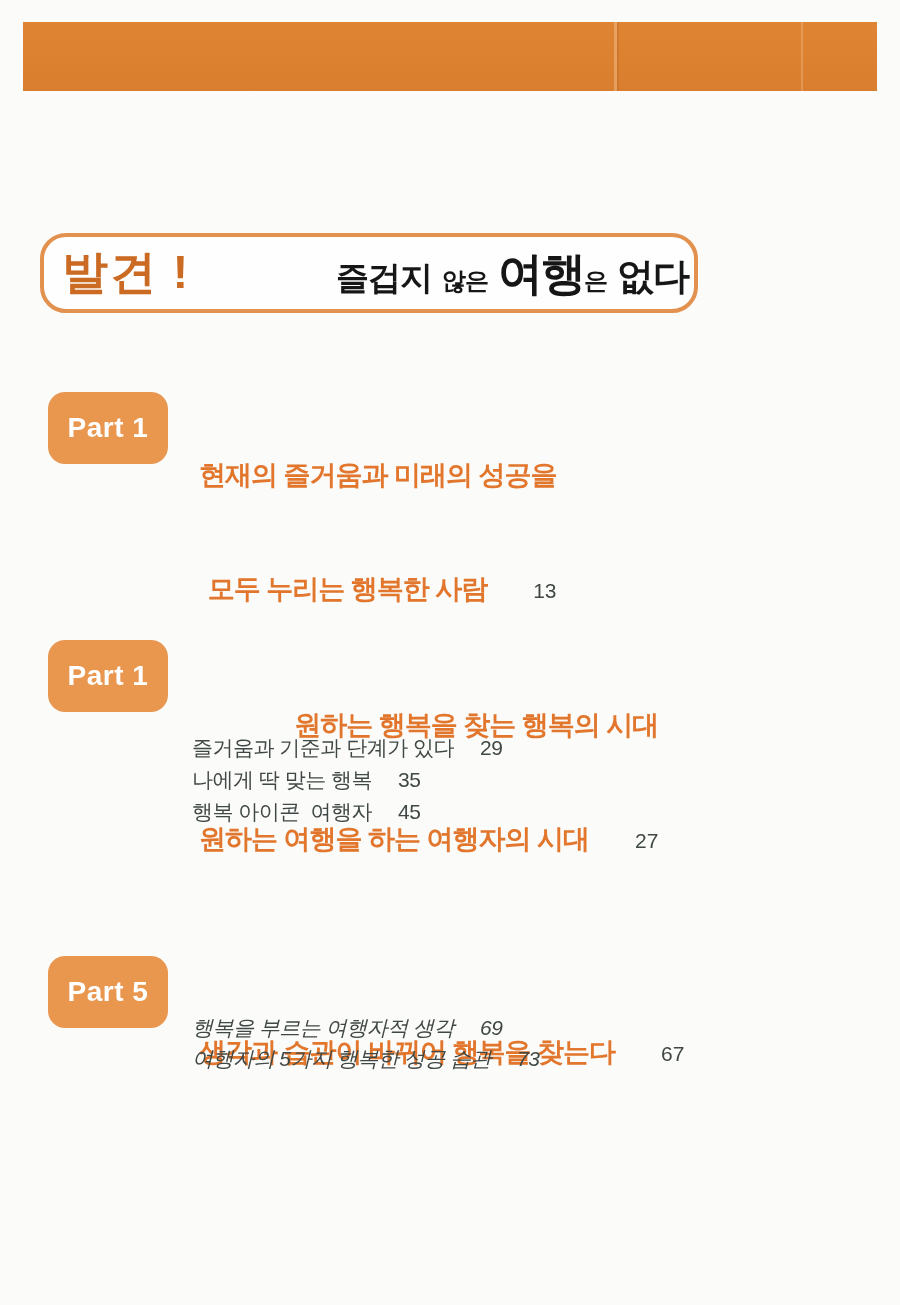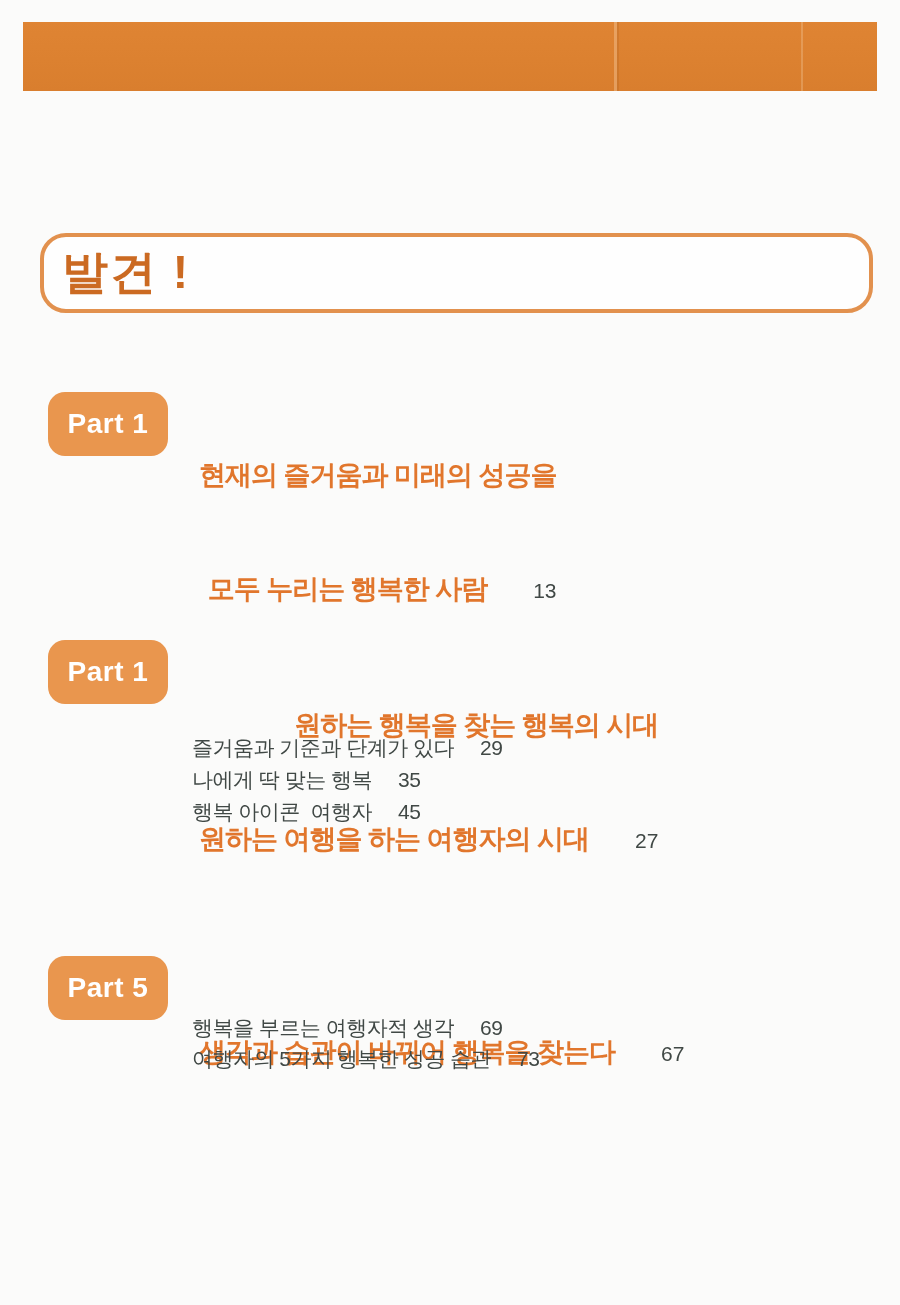--- a/index.html
+++ b/index.html
@@ -18,21 +18,21 @@
   .banner{
     position:absolute;left:23px;top:22px;width:854px;height:69px;
     background:linear-gradient(180deg,#df8433 0%,#dc8130 55%,#d97e2e 100%);
   }
   .banner-seam{position:absolute;top:0;height:100%;}
   .seam-1{left:591px;width:3px;background:rgba(255,233,204,0.30);box-shadow:2px 0 0 rgba(150,85,25,0.18);}
   .seam-2{left:778px;width:2px;background:rgba(255,240,220,0.22);}
 
   
   .header-box{
-    position:absolute;left:40px;top:233px;width:833px;height:80px;
+    position:absolute;left:40px;top:233px;width:658px;height:80px;
     background:#fefefe;
     border:4px solid #e2914e;
     border-radius:26px;
     box-sizing:border-box;
   }
   .stamp{
     position:absolute;left:18px;top:50%;transform:translateY(-50%);
     font-size:46px;font-weight:bold;color:#cb6a22;
     letter-spacing:2px;white-space:pre;
   }
@@ -42,21 +42,21 @@
   }
   .box-title .w{vertical-align:baseline;}
   .t-md{font-size:33px;font-weight:700;margin-right:10px;letter-spacing:-1px;}
   .t-sm{font-size:24px;font-weight:700;margin-right:10px;letter-spacing:-1px;}
   .t-xl{font-size:45px;font-weight:800;letter-spacing:-2px;}
   .t-sm2{font-size:24px;font-weight:700;margin-right:10px;letter-spacing:-1px;}
   .t-lg{font-size:37px;font-weight:700;letter-spacing:-1px;}
 
   
   .badge{
-    position:absolute;left:48px;width:120px;height:64px;
+    position:absolute;left:48px;width:120px;height:72px;
     background:#e9964e;border-radius:17px;
     color:#ffffff;font-size:28px;font-weight:bold;letter-spacing:0.5px;
     display:flex;align-items:center;justify-content:center;
   }
   .b1{top:392px;} .b2{top:640px;} .b3{top:956px;}
 
   .ptitle{
     position:absolute;left:199px;
     color:#e1762c;font-size:27px;font-weight:bold;
     line-height:38px;letter-spacing:-1px;white-space:pre;text-align:right;
@@ -65,36 +65,37 @@
   .pg{
     font-size:21px;font-weight:normal;color:#404845;
     margin-left:46px;letter-spacing:0;
   }
 
   .toc{
     position:absolute;left:192px;margin:0;padding:0;list-style:none;
     color:#404845;font-size:21px;letter-spacing:-0.5px;
   }
   .tc2{top:732px;line-height:32px;}
-  .tc3{top:1012px;line-height:31px;}
+  .tc3{top:1012px;line-height:31px;font-style:italic;}
   .toc .itext{white-space:pre;}
   .toc .ipg{margin-left:26px;color:#404845;}
 </style>
 </head>
 <body>
 
 <div class="page">
 
   <div class="banner">
     <div class="banner-seam seam-1"></div>
     <div class="banner-seam seam-2"></div>
   </div>
 
   <div class="header-box">
     <div class="stamp">발견 !</div>
+    <div class="box-title"><span class="w t-md">즐겁지</span><span class="w t-sm">않은</span><span class="w t-xl">여행</span><span class="w t-sm2">은</span><span class="w t-lg">없다</span></div>
   </div>
 
   <div class="badge b1">Part 1</div>
   <div class="ptitle pt1">
     <div class="line"><span>현재의 즐거움과 미래의 성공을</span></div>
     <div class="line"><span>모두 누리는 행복한 사람</span><span class="pg">13</span></div>
   </div>
 
   <div class="badge b2">Part 1</div>
   <div class="ptitle pt2">

